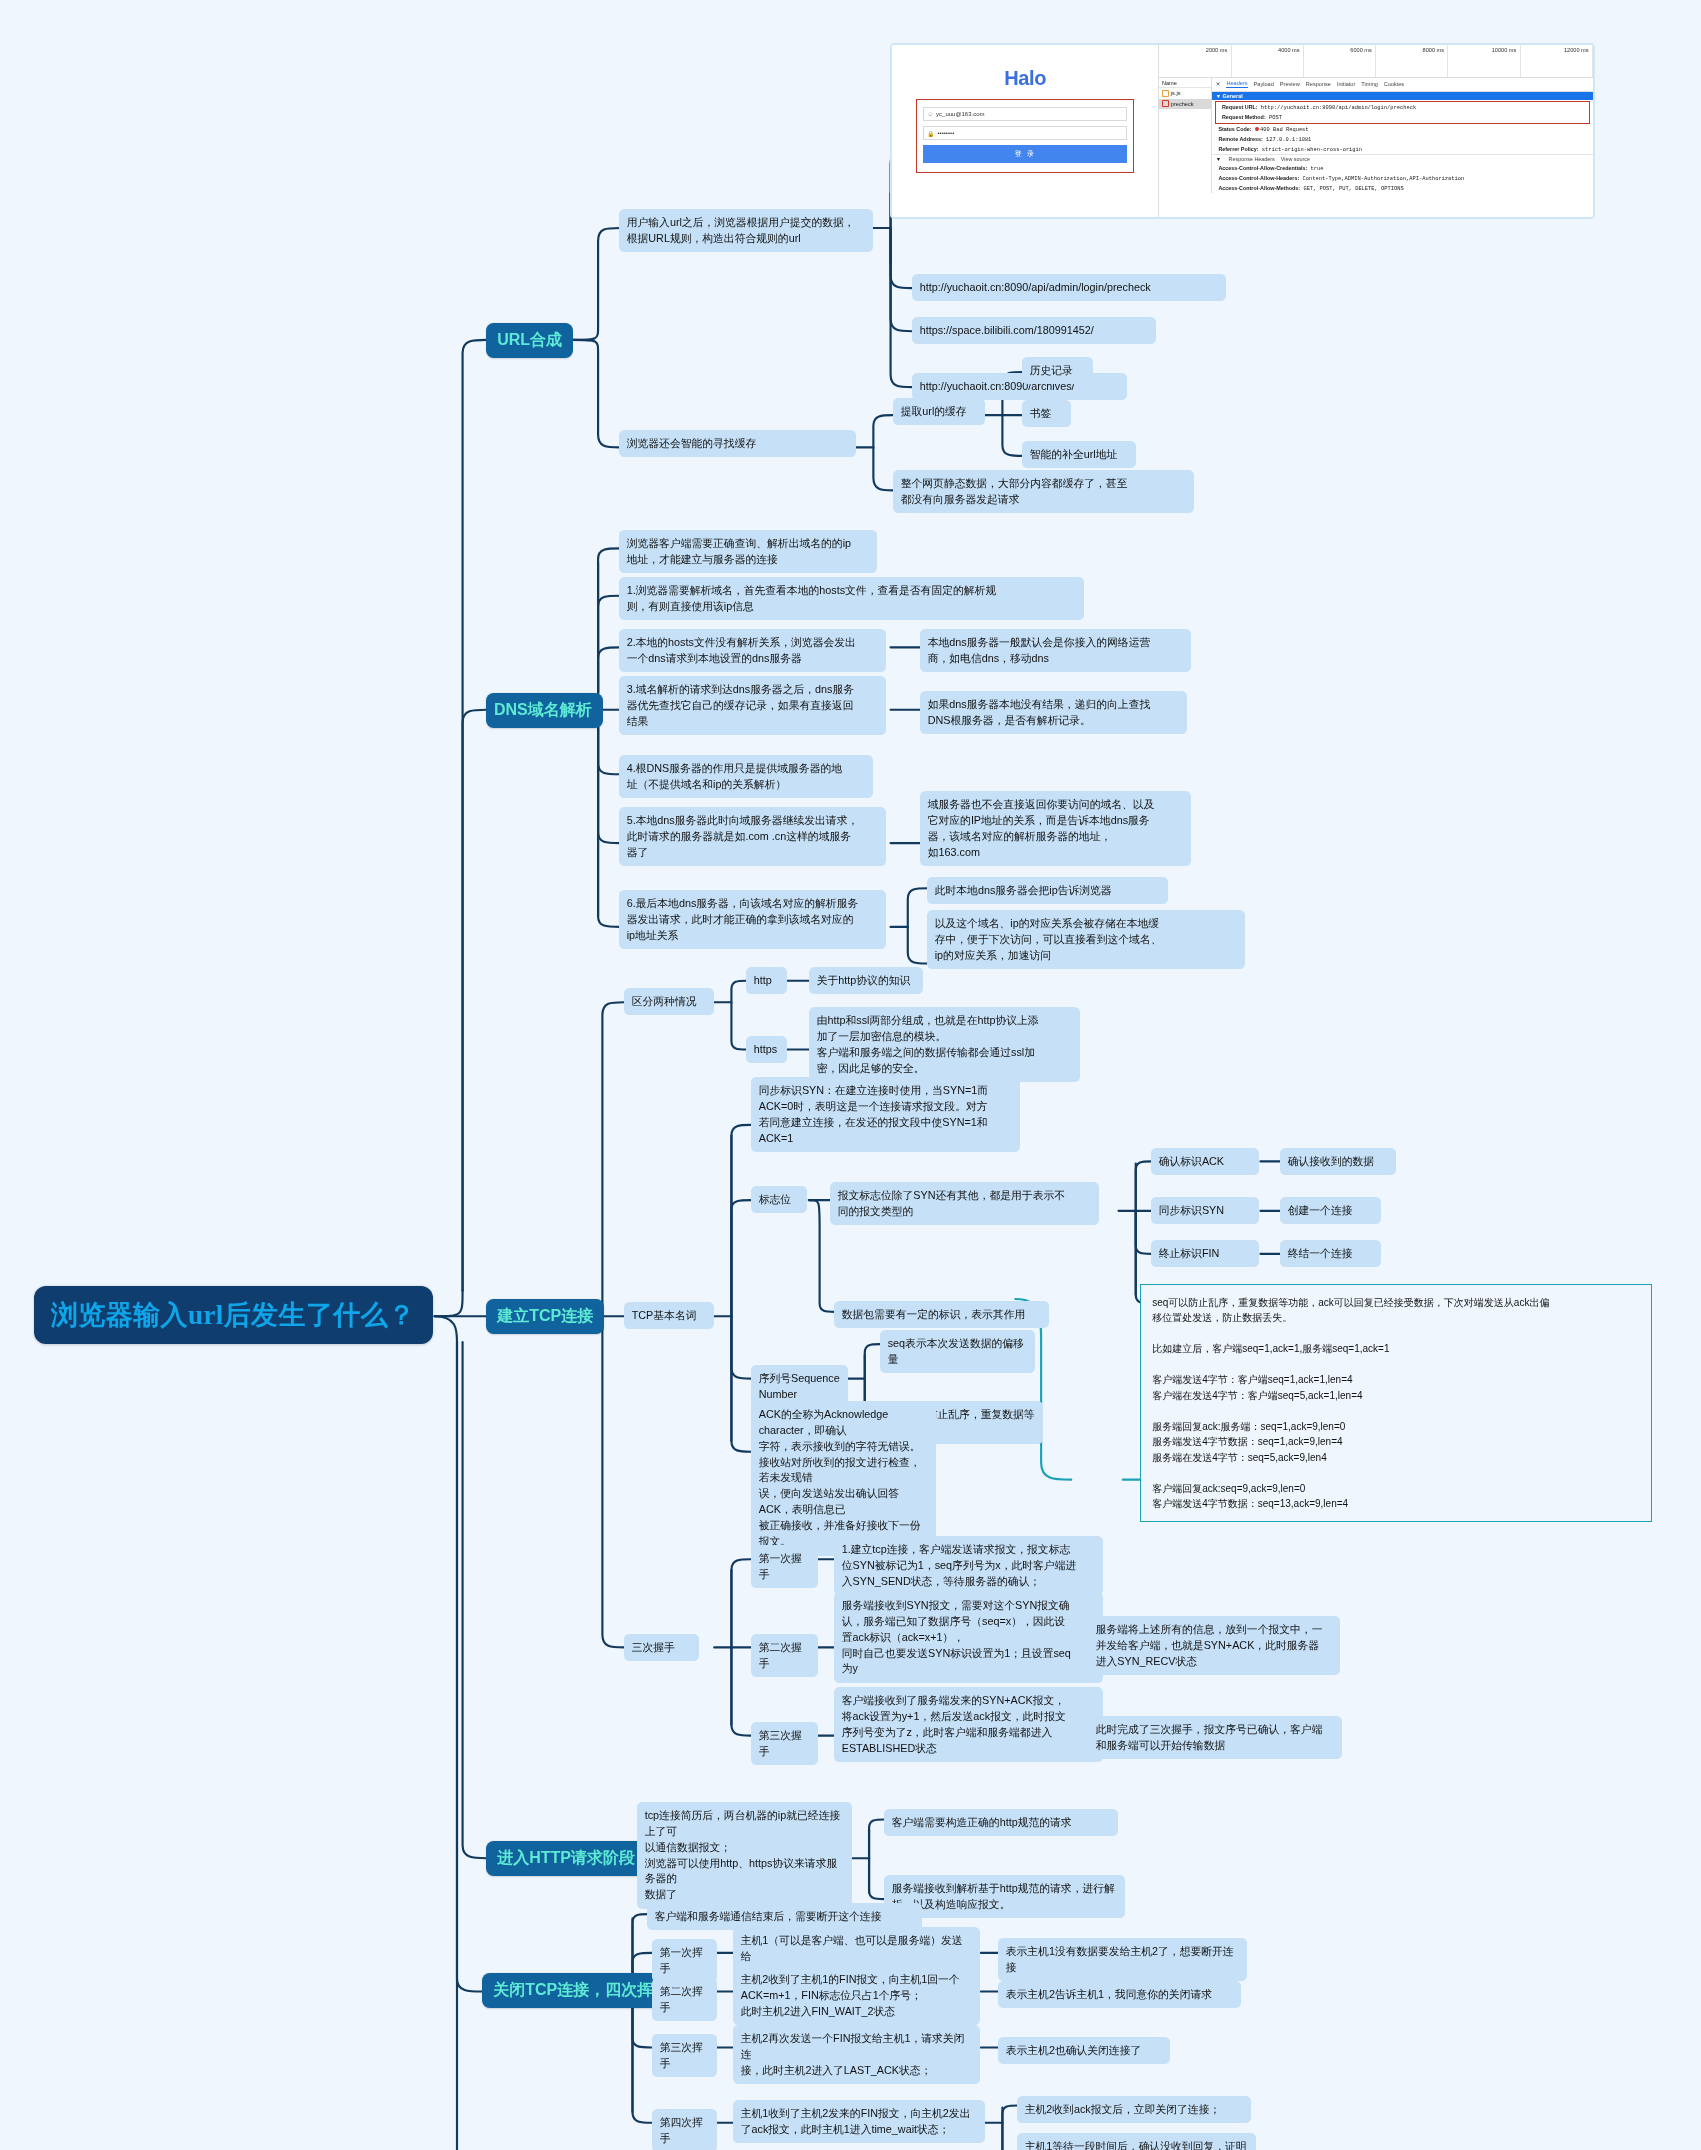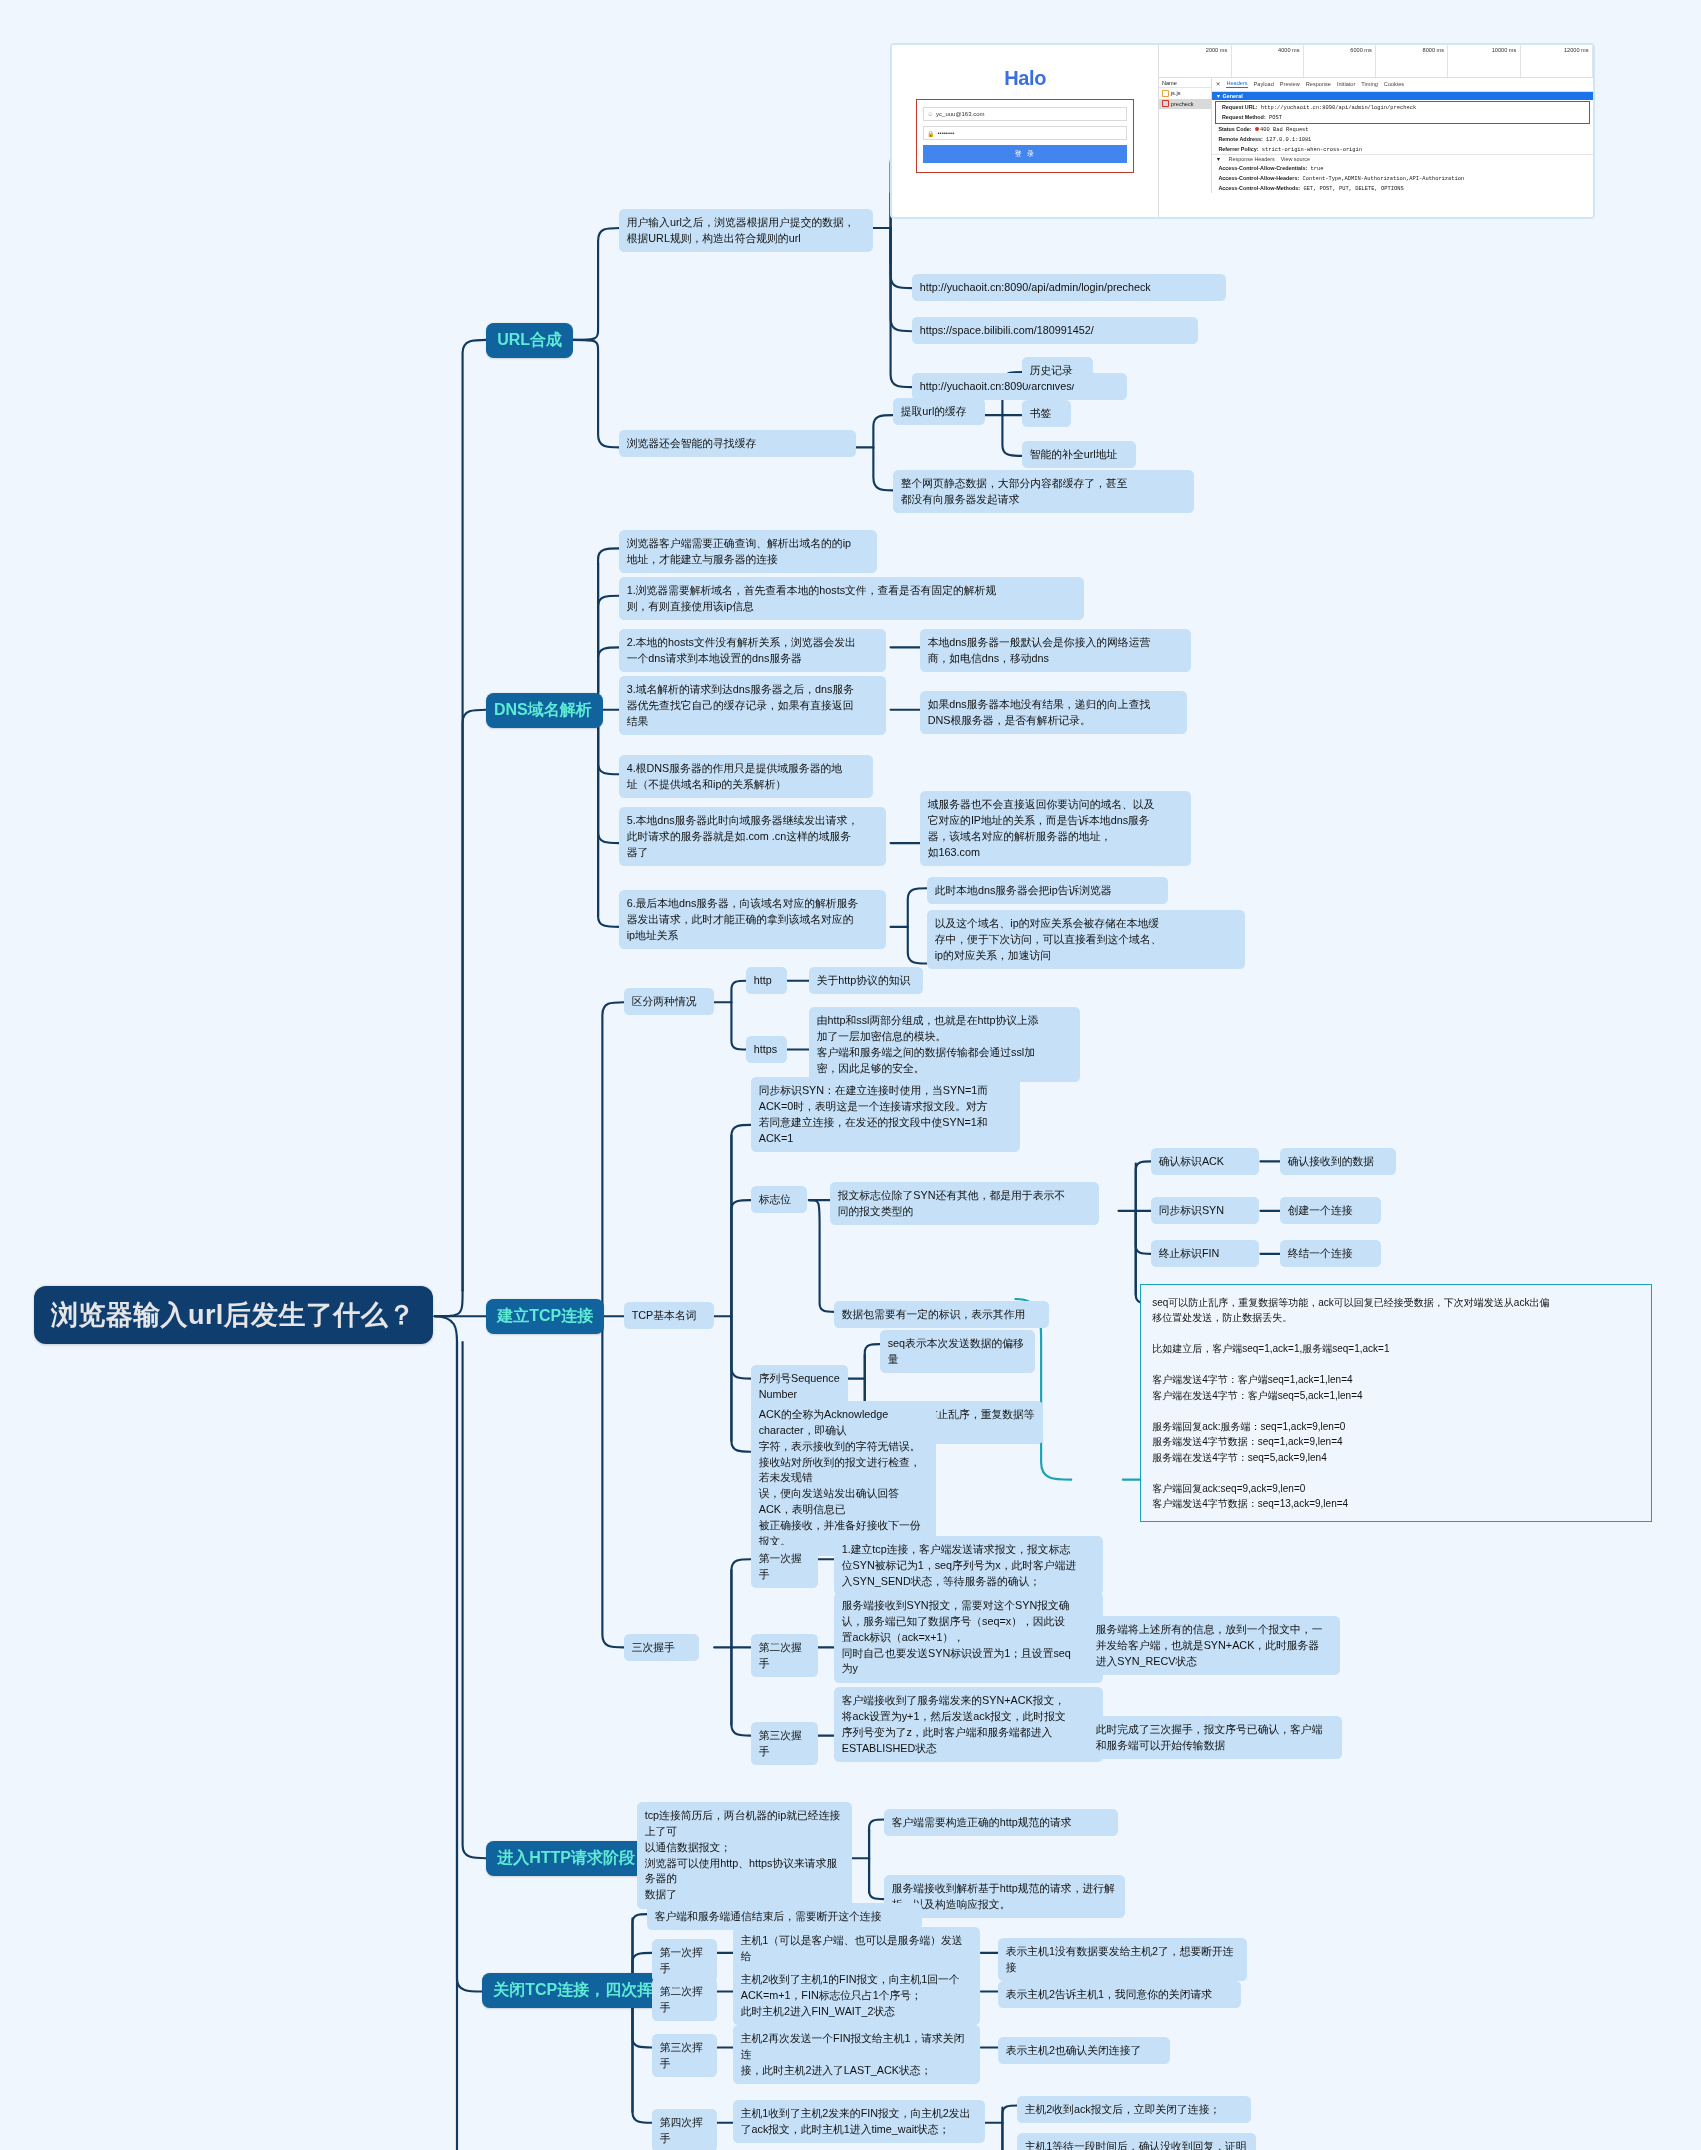--- a/index.html
+++ b/index.html
@@ -6,25 +6,26 @@
   body{
     width:1702px;height:2352px;position:relative;overflow:hidden;
     background:#eff6fd;
     font-family:"Liberation Sans","DejaVu Sans",sans-serif;
   }
   #svg-links{position:absolute;left:0;top:0;width:1702px;height:2352px;pointer-events:none;z-index:1;}
   .node{position:absolute;z-index:2;box-sizing:border-box;}
 
   
   .root{
-    background:#0f3d6e;color:#e5e5e5;border-radius:12px;
+    background:#0f3d6e;color:#0ea5e9;border-radius:12px;
     font-size:27px;font-weight:bold;letter-spacing:0.4px;
     display:flex;align-items:center;justify-content:center;
     padding:11.2px 17px;white-space:nowrap;
     box-shadow:0 0.9px 2.6px rgba(0,0,0,.18);
+    font-family:Liberation Serif, serif;
   }
   
   .branch{
     background:#11639e;color:#5eead4;border-radius:7.7px;
     font-size:16px;font-weight:bold;
     display:flex;align-items:center;justify-content:center;
     padding:6.9px 11.2px;white-space:nowrap;
     box-shadow:0 0.4px 1.7px rgba(0,0,0,.15);
   }
   
@@ -205,21 +206,21 @@
 <div class="node branch" style="left:486px;top:323px;">URL合成</div>
 <div class="node branch" style="left:486px;top:693px;padding-left:8px;">DNS域名解析</div>
 <div class="node branch" style="left:486px;top:1299px;">建立TCP连接</div>
 <div class="node branch" style="left:486px;top:1841px;">进入HTTP请求阶段</div>
 <div class="node branch" style="left:482px;top:1973px;">关闭TCP连接，四次挥手</div>
 
 <div class="node leaf" style="left:619px;top:209px;width:254px;">用户输入url之后，浏览器根据用户提交的数据，
 根据URL规则，构造出符合规则的url</div>
 <div class="node leaf" style="left:912px;top:137px;width:86px;">post提交数据</div>
 <div class="node leaf" style="left:912px;top:274px;width:314px;">http://yuchaoit.cn:8090/api/admin/login/precheck</div>
-<div class="node leaf" style="left:912px;top:317px;width:286px;">https://space.bilibili.com/180991452/</div>
+<div class="node leaf" style="left:912px;top:317px;width:244px;">https://space.bilibili.com/180991452/</div>
 <div class="node leaf" style="left:912px;top:373px;width:215px;">http://yuchaoit.cn:8090/archives/</div>
 
 <div class="node leaf" style="left:619px;top:430px;width:237px;">浏览器还会智能的寻找缓存</div>
 <div class="node leaf" style="left:893px;top:398px;width:92px;">提取url的缓存</div>
 <div class="node leaf" style="left:1022px;top:357px;width:71px;">历史记录</div>
 <div class="node leaf" style="left:1022px;top:400px;width:49px;">书签</div>
 <div class="node leaf" style="left:1022px;top:441px;width:114px;">智能的补全url地址</div>
 <div class="node leaf" style="left:893px;top:470px;width:301px;">整个网页静态数据，大部分内容都缓存了，甚至
 都没有向服务器发起请求</div>
 

